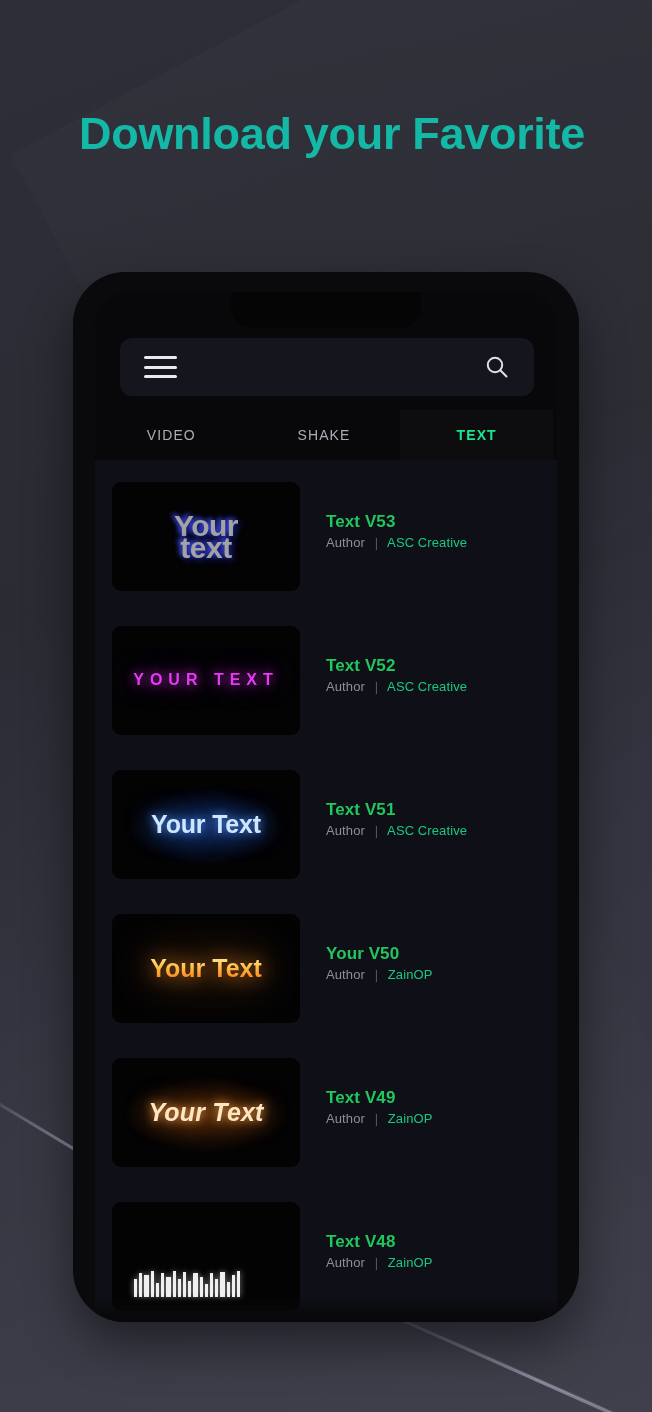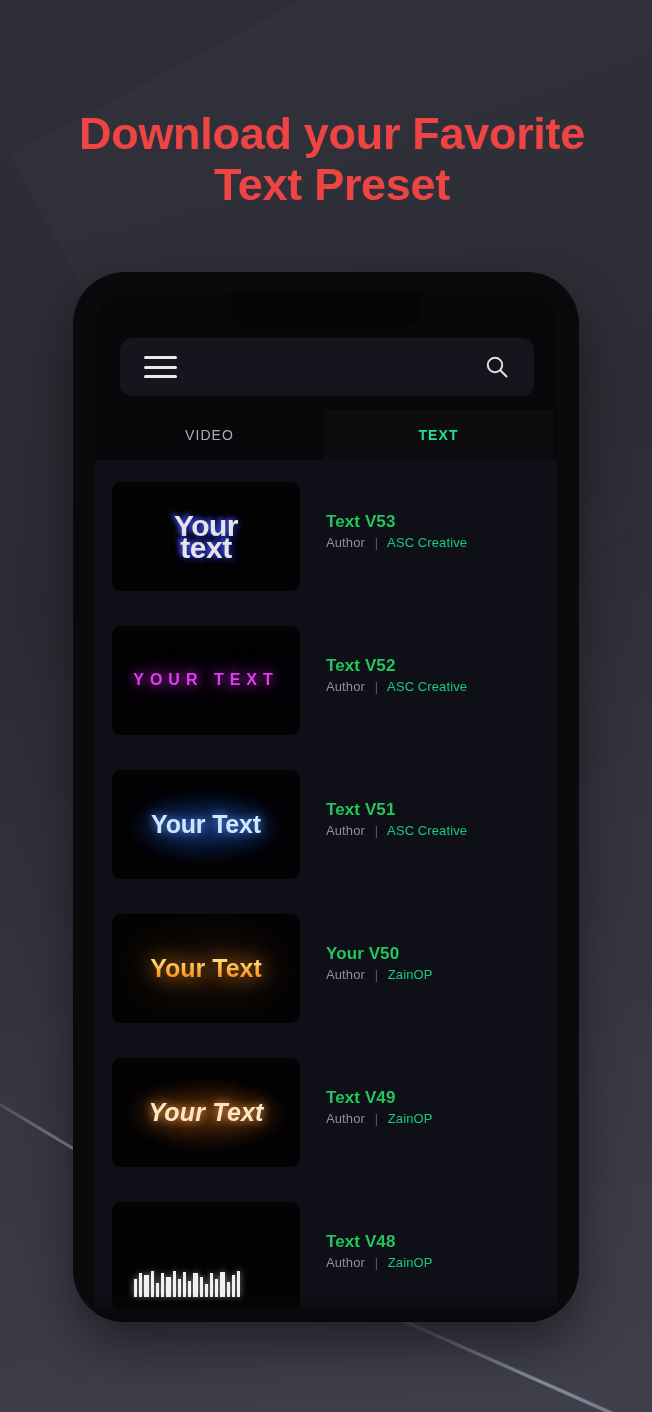--- a/index.html
+++ b/index.html
@@ -60,21 +60,21 @@
     opacity:.45;
     transform:rotate(24deg);
     transform-origin:left center;
   }
 
   
   .headline {
     position:absolute;
     top:108px; left:12px; right:0;
     text-align:center;
-    color:#ef4444;
+    color:#14b8a6;
     font-size:45px;
     font-weight:bold;
     line-height:1.14;
     letter-spacing:-0.3px;
     padding:0 16px;
   }
 
   
   .phone {
     position:absolute;
@@ -212,21 +212,21 @@
     margin-top:3px;
     font-size:13px;
     color:#8a8f99;
     letter-spacing:0.1px;
   }
   .preset-sub .sep { color:#55595f; margin:0 6px; }
   .preset-sub .author { color:#18c87f; }
 
   
   .t-v53 {
-    font-size:30px; font-weight:bold; color:#e5e5e5;
+    font-size:30px; font-weight:bold; color:#a3a3a3;
     text-shadow:-3px -2px 5px rgba(70,80,255,0.95), 2px 2px 6px rgba(40,60,255,0.6);
     letter-spacing:-0.5px;
   }
   .t-v53 .l2 { display:block; margin-top:-6px; }
   .t-v52 {
     font-size:16px; font-weight:bold; color:#e23bf0;
     letter-spacing:6px;
     text-shadow:0 0 12px rgba(226,59,240,0.95), 0 0 26px rgba(200,40,230,0.6);
   }
   .t-v51 {
@@ -284,21 +284,20 @@
 <div class="promo-bg">
   <div class="bg-wedge-top"></div>
   <div class="bg-wedge-bottom"></div>
   <div class="streak streak-left"></div>
   <div class="streak streak-right"></div>
   <div class="streak streak-right2"></div>
 </div>
 
 <div class="headline">
   <span>Download your Favorite</span><br>
-  <span>Text Preset</span>
 </div>
 
 <div class="phone">
   <div class="phone-screen">
 
     <div class="notch"></div>
 
     <div class="app-topbar">
 
       <div class="searchbar">
@@ -311,20 +310,23 @@
           <svg width="26" height="26" viewBox="0 0 26 26">
             <circle cx="11" cy="11" r="7.2" fill="none" stroke="#dfe1e6" stroke-width="2"></circle>
             <line x1="16.3" y1="16.3" x2="22.5" y2="22.5" stroke="#dfe1e6" stroke-width="2" stroke-linecap="round"></line>
           </svg>
         </div>
       </div>
 
       <div class="tabs">
         <div class="tab">
           <span>VIDEO</span>
+        </div>
+        <div class="tab">
+          <span>SHAKE</span>
         </div>
         <div class="tab active">
           <span>TEXT</span>
           <span class="tab-underline"></span>
         </div>
       </div>
     </div>
 
     <div class="preset-list">
 

